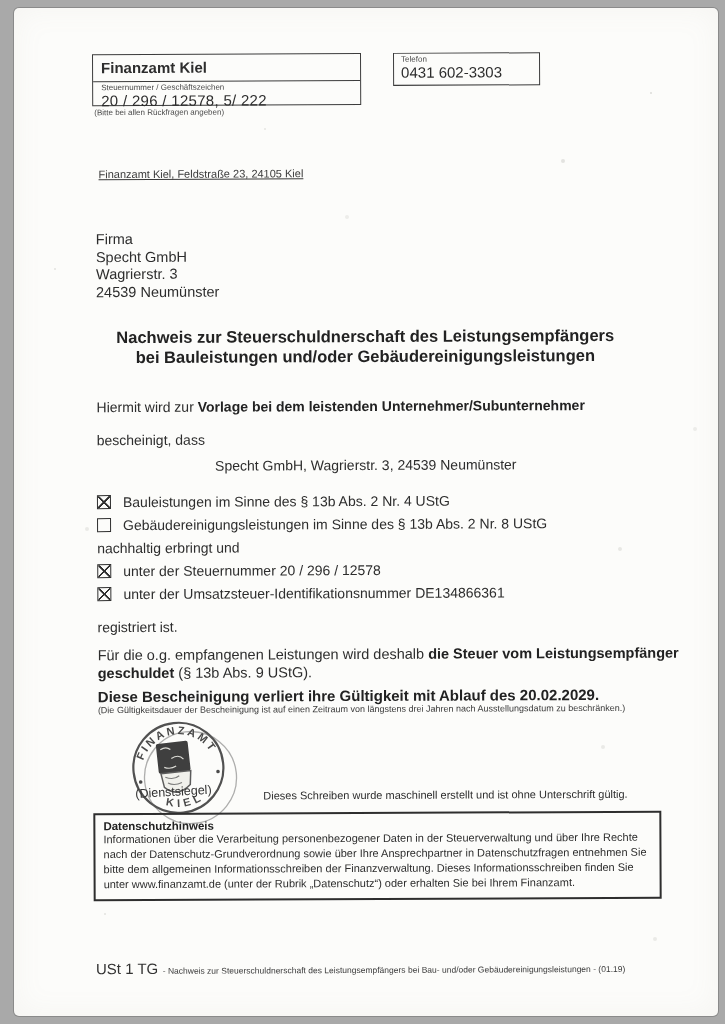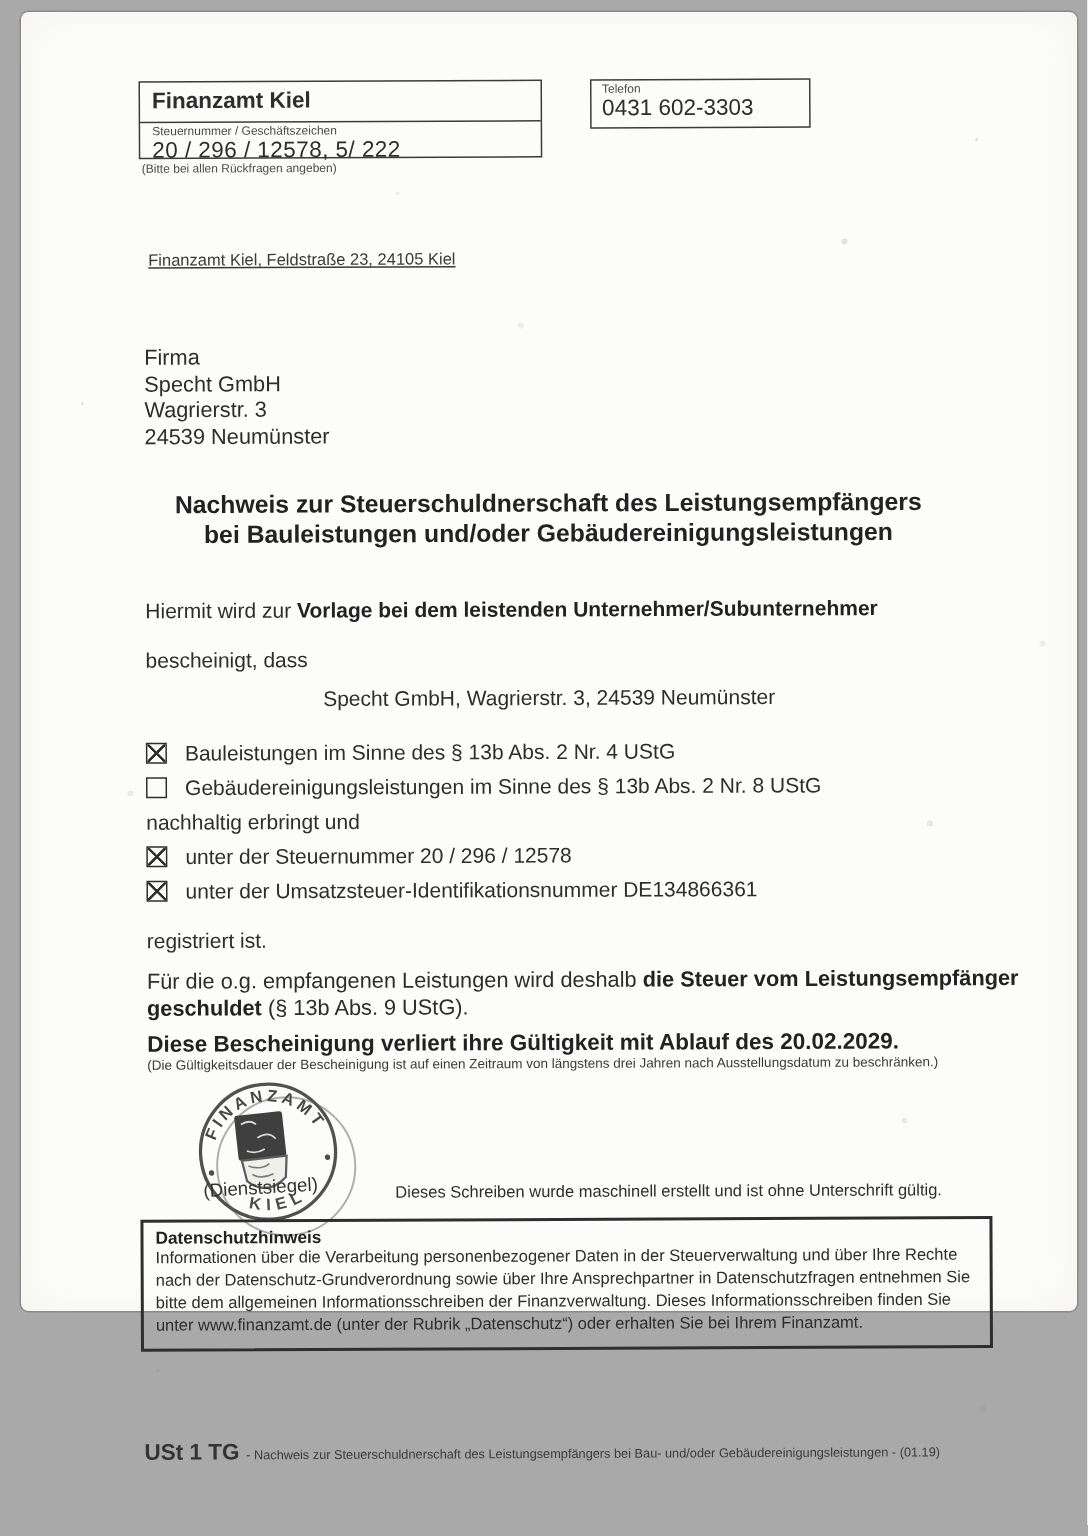--- a/index.html
+++ b/index.html
@@ -1,18 +1,18 @@
 <!DOCTYPE html>
 <html><head>
 <meta charset="utf-8">
 <style>
   html,body{margin:0;padding:0;}
   body{width:725px;height:1024px;overflow:hidden;font-family:"Liberation Sans",sans-serif;}
   .frame{position:relative;width:725px;height:1024px;background:#a9a9a9;}
-  .paper{position:absolute;left:14px;top:8px;width:704px;height:866px;background:#fcfcfa;
+  .paper{position:absolute;left:14px;top:8px;width:704px;height:1008px;background:#fcfcfa;
          border-radius:5px;box-shadow:0 0 0 1px rgba(0,0,0,.18), inset 0 0 30px rgba(160,155,140,.08);}
   .content{position:absolute;inset:0;transform:rotate(-0.25deg);color:#2d2d2d;}
   .speckles{position:absolute;left:0;top:0;width:2px;height:2px;border-radius:50%;
     box-shadow:118px 332px 0 1px rgba(130,130,120,.16),548px 152px 0 1px rgba(130,130,120,.2),
     636px 84px 0 0 rgba(130,130,120,.25),72px 520px 0 1px rgba(130,130,120,.14),
     500px 398px 0 0 rgba(130,130,120,.2),332px 208px 0 1px rgba(130,130,120,.12),
     605px 540px 0 1px rgba(130,130,120,.16),150px 650px 0 0 rgba(130,130,120,.2),
     420px 700px 0 1px rgba(130,130,120,.12),90px 905px 0 0 rgba(130,130,120,.2),
     640px 930px 0 1px rgba(130,130,120,.14),360px 960px 0 0 rgba(130,130,120,.18),
     250px 120px 0 0 rgba(130,130,120,.18),680px 420px 0 1px rgba(130,130,120,.12),
@@ -51,21 +51,21 @@
   
   .stamp-wrap{position:absolute;left:98px;top:708px;width:150px;height:115px;transform:rotate(-6deg);opacity:.88;}
   .dienstsiegel{position:absolute;left:120px;top:776px;font-size:12.5px;color:#333;transform:rotate(-3deg);}
   .machine-note{position:absolute;left:248px;top:781px;font-size:11px;}
   
   .privacy-box{position:absolute;left:78px;top:804px;width:568px;border:2px solid #2e2e2e;padding:5px 8px 7px 8px;box-sizing:border-box;}
   .privacy-title{font-weight:bold;font-size:11.5px;color:#222;}
   .privacy-body{font-size:11px;line-height:15px;}
   
   .footer{position:absolute;left:80px;top:951px;white-space:nowrap;}
-  .form-id{font-weight:bold;font-size:15px;color:#333;}
+  .form-id{font-weight:normal;font-size:15px;color:#333;}
   .form-desc{font-size:8.5px;color:#3a3a3a;}
 </style>
 </head>
 <body>
 
 <div class="frame">
   <div class="paper">
     <div class="speckles"></div>
     <div class="content">
 

